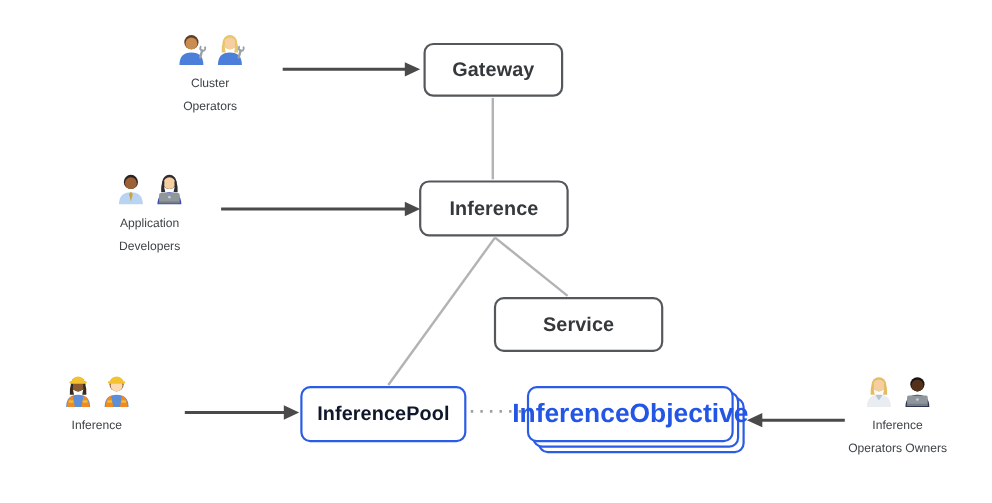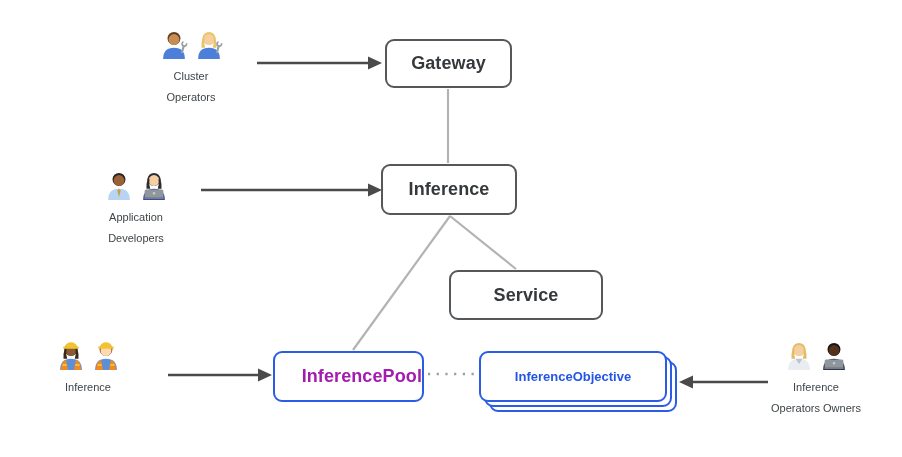--- a/index.html
+++ b/index.html
@@ -12,39 +12,39 @@
   .dotted{stroke:#9b9fa2;stroke-width:2.6;fill:none;stroke-dasharray:2.2 6.5;}
   .arrowline{stroke:#4a4a4a;stroke-width:2.6;fill:none;}
   .arrowhead{fill:#4a4a4a;stroke:none;}
 
   .node{
     position:absolute;box-sizing:border-box;background:#fff;border-radius:9px;
     display:flex;align-items:center;justify-content:center;
     font-weight:bold;font-size:18px;letter-spacing:.1px;
   }
   .node.gray{border:2.6px solid #54585b;color:#36393c;}
-  .node.blue{border:2.6px solid #2b5ce6;color:#a21caf;justify-content:flex-end;}
+  .node.blue{border:2.6px solid #2b5ce6;color:#0f172a;}
   #node-gateway{left:385px;top:39px;width:127px;height:49px;}
   #node-httproute{left:381px;top:164px;width:136px;height:51px;}
   #node-service{left:449px;top:270px;width:154px;height:50px;}
   #node-inferencepool{left:273px;top:351px;width:151px;height:51px;}
   .stack{position:absolute;left:479px;top:351px;width:188px;height:51px;}
   .stack .layer{
     position:absolute;box-sizing:border-box;width:188px;height:51px;background:#fff;
     border:2.6px solid #2b5ce6;border-radius:9px;
     display:flex;align-items:center;justify-content:center;
-    font-weight:bold;font-size:13px;color:#2456e5;
+    font-weight:bold;font-size:24px;color:#2456e5;
   }
   .layer.back{left:10px;top:10px;}
   .layer.mid{left:5px;top:5px;}
   .layer.front{left:0;top:0;}
 
   .persona{position:absolute;width:170px;display:flex;flex-direction:column;align-items:center;}
   #persona-cluster-operators{left:106px;top:27px;}
-  #persona-application-developers{left:51px;top:168px;}
+  #persona-application-developers{left:51px;top:154px;}
   #persona-inference-platform-owners{left:3px;top:338px;}
   #persona-inference-workload-owners{left:731px;top:338px;}
   .pair{display:flex;gap:5px;align-items:flex-end;}
   .fig{width:30px;height:34px;display:block;}
   .plabel{margin-top:5px;text-align:center;font-size:11px;line-height:21px;color:#3f4448;}
   .plabel span{display:block;}
   .defs-hidden{position:absolute;width:0;height:0;overflow:hidden;}
 </style>
 </head>
 <body>

